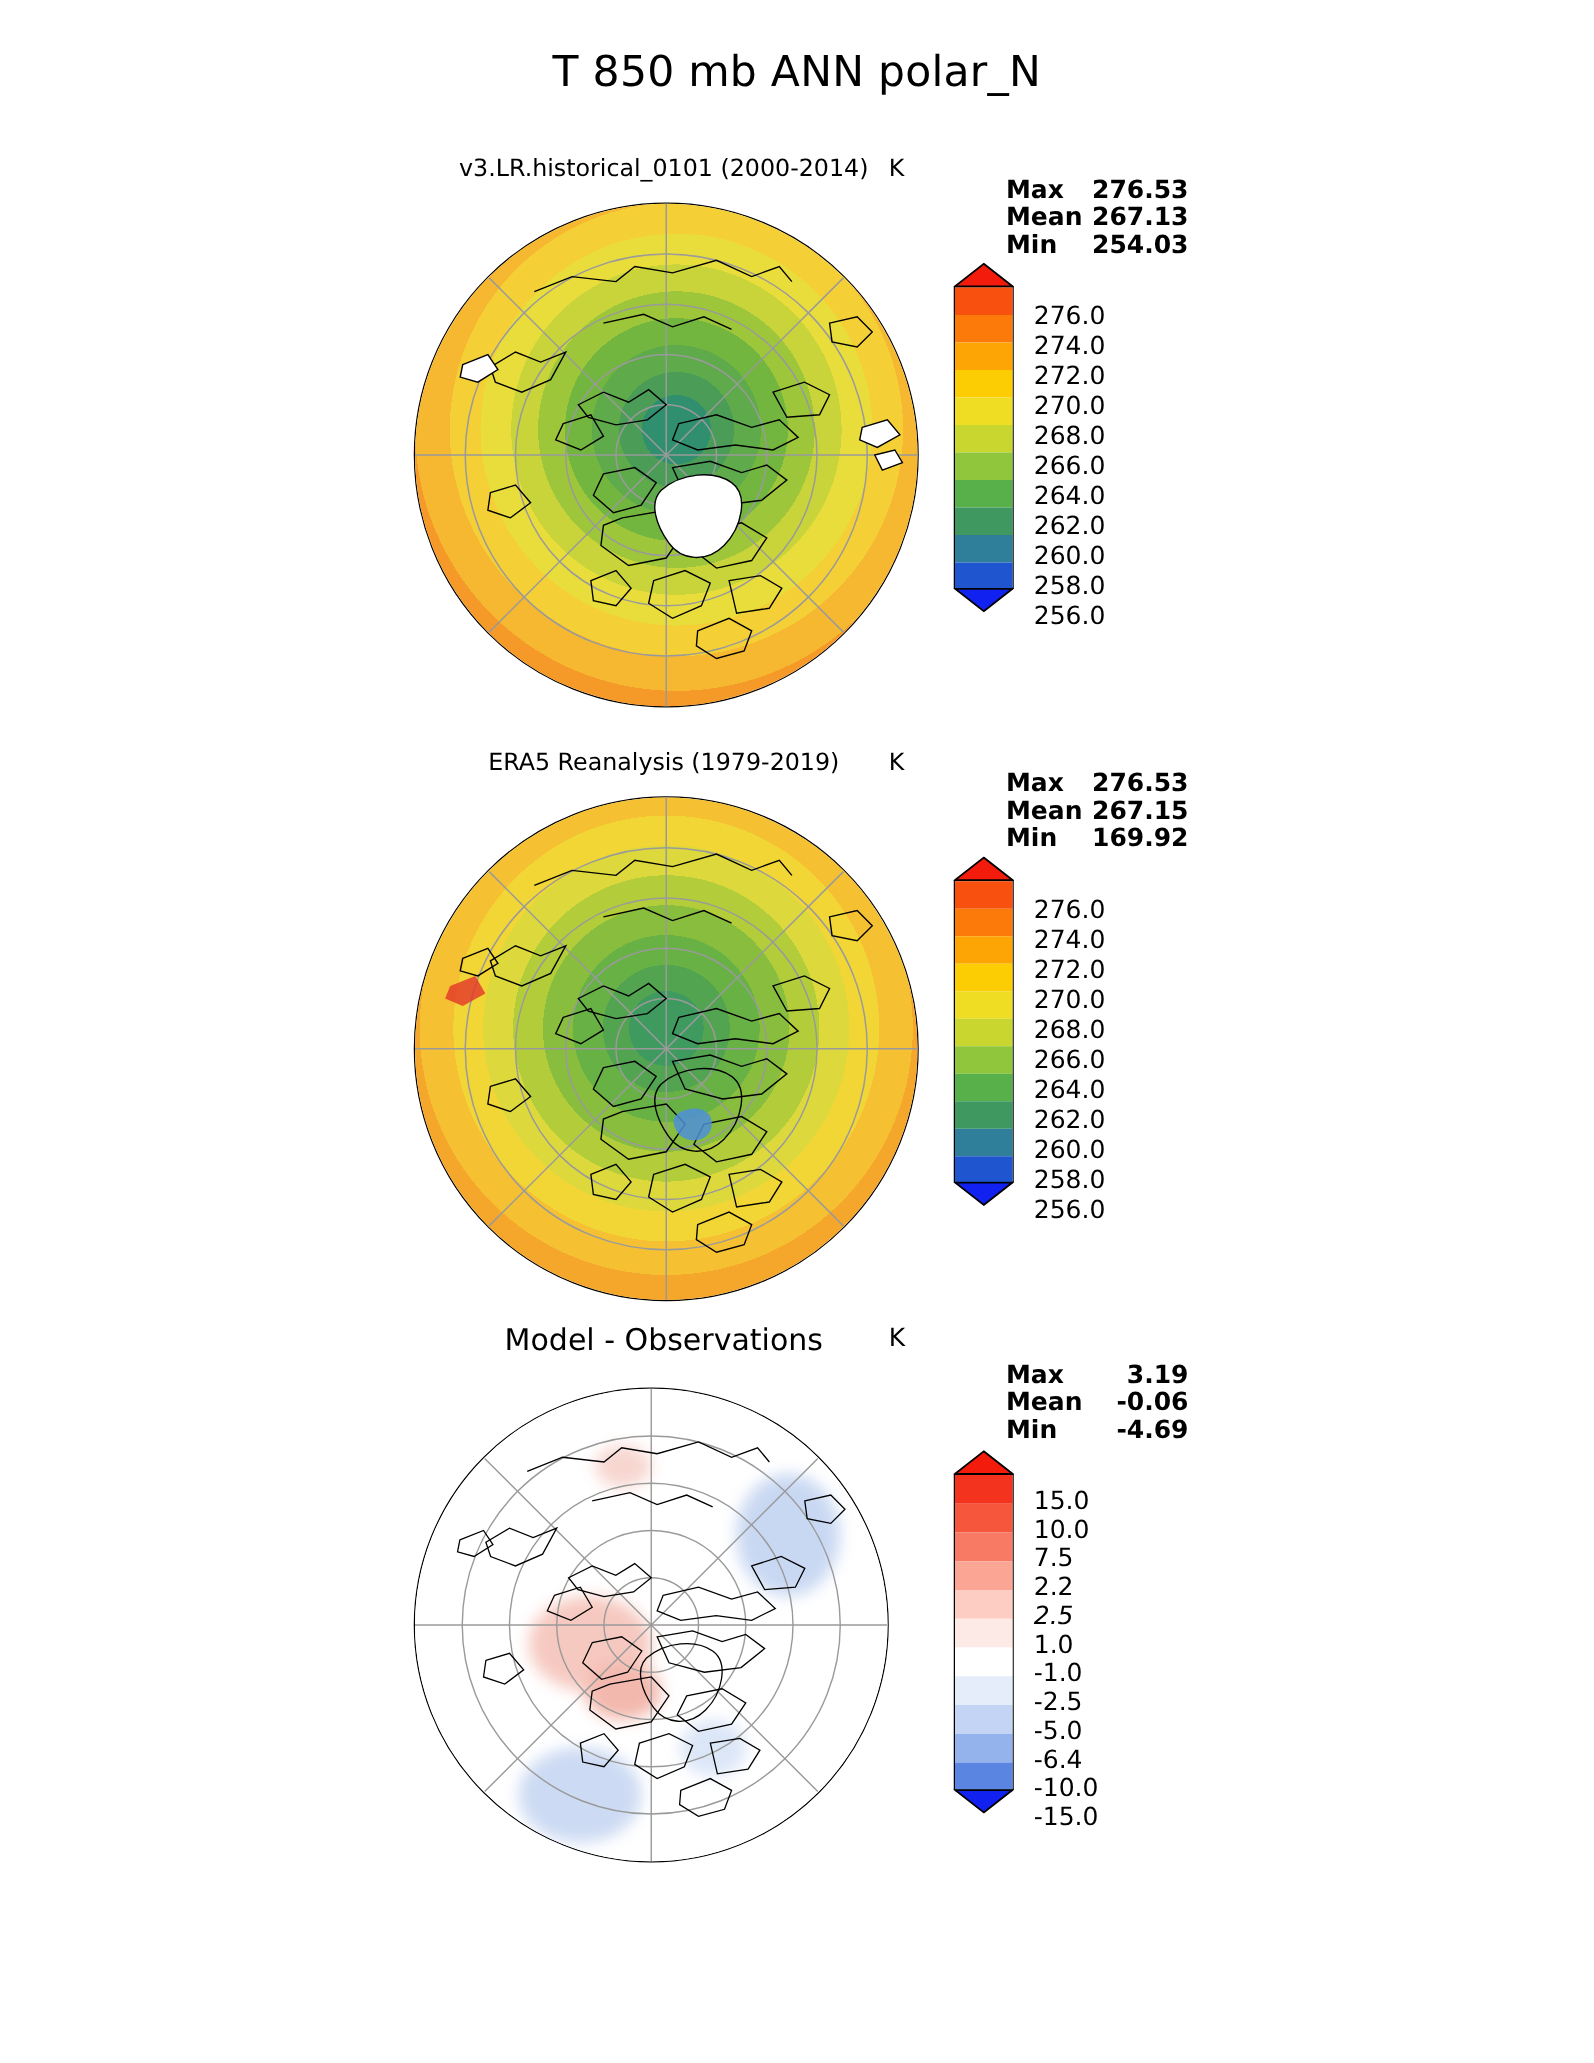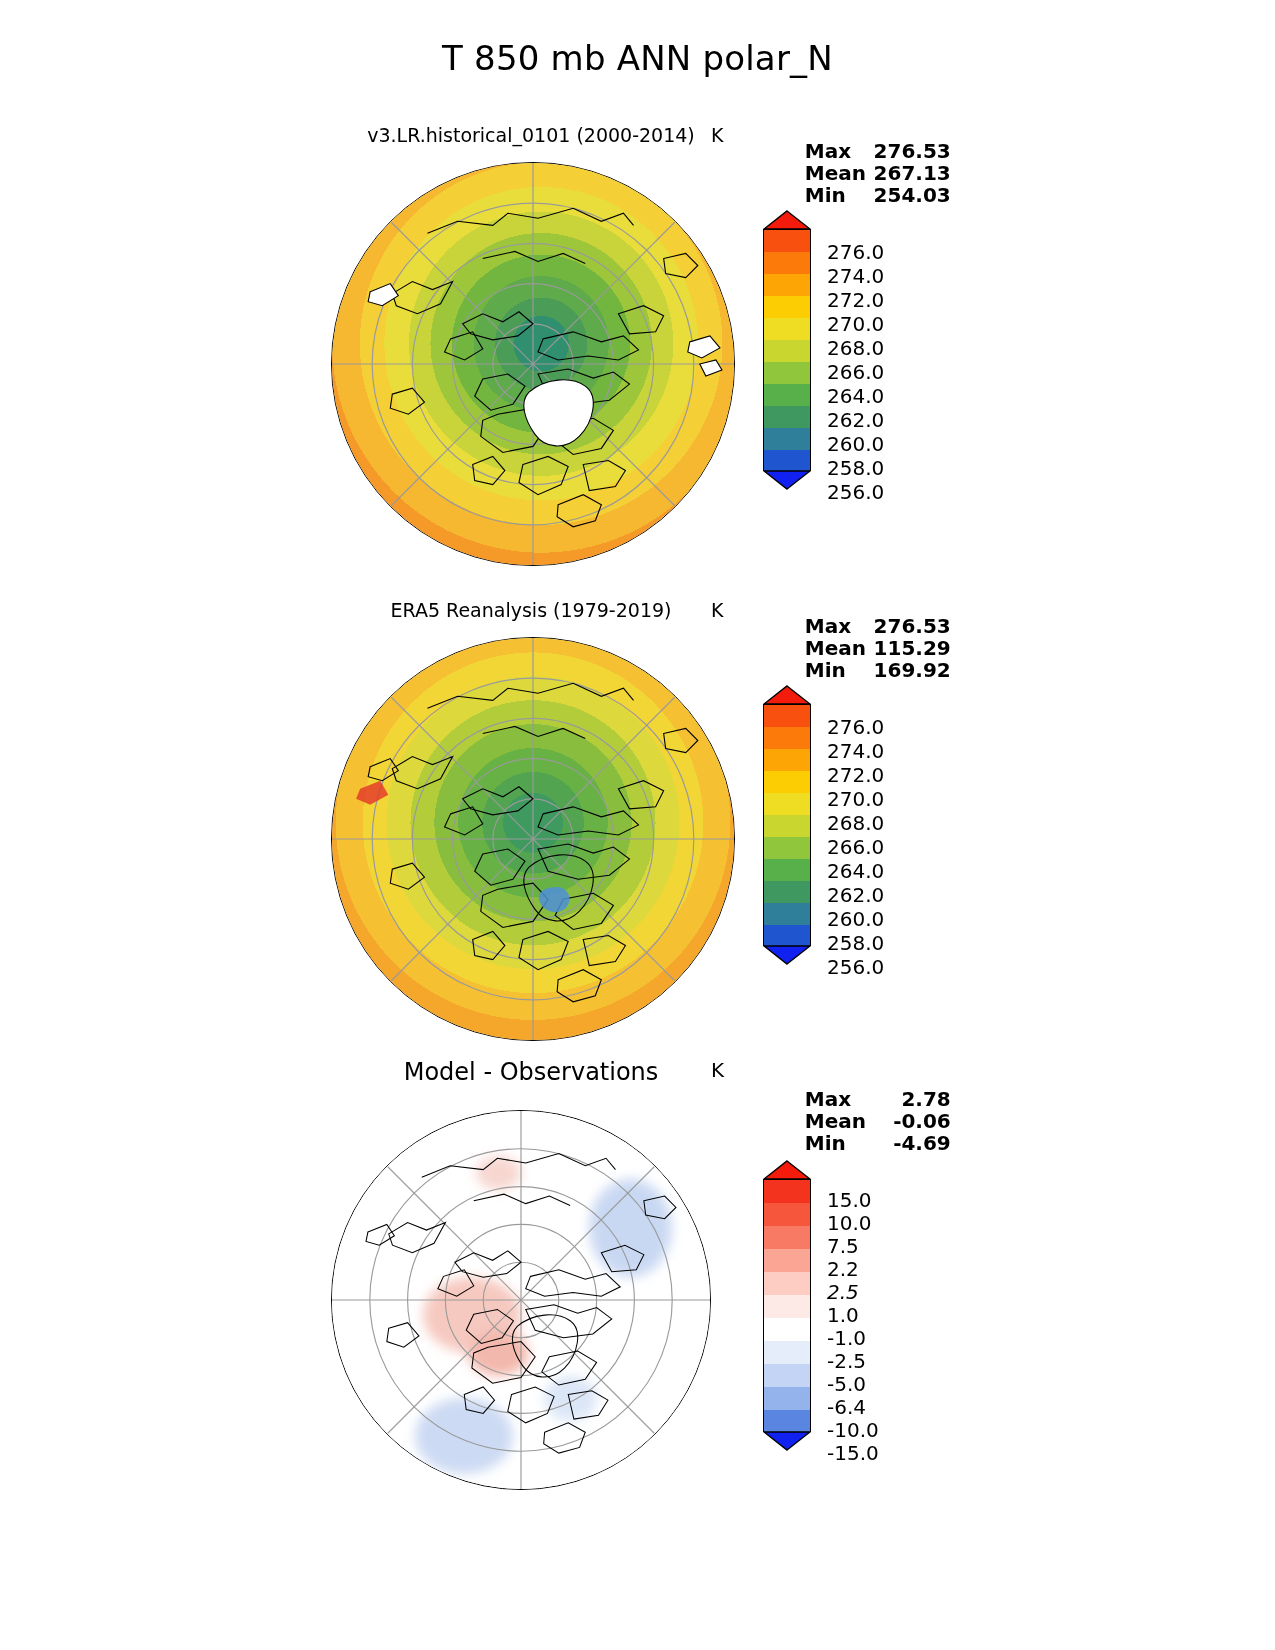--- a/index.html
+++ b/index.html
@@ -286,21 +286,21 @@
 
 <div class="panel panel-2">
   <div class="panel-title">ERA5 Reanalysis (1979-2019)</div>
   <div class="unit-label">K</div>
 
   <div class="stats">
     <span class="row">
       <span class="lbl">Max</span><span class="val">276.53</span>
     </span>
     <span class="row">
-      <span class="lbl">Mean</span><span class="val">115.29</span>
+      <span class="lbl">Mean</span><span class="val">267.15</span>
     </span>
     <span class="row">
       <span class="lbl">Min</span><span class="val">169.92</span>
     </span>
   </div>
 
   <div class="globe-wrap">
     <div class="globe globe-2">
       <div class="fill"></div>
       <svg class="grat" viewBox="0 0 400 400">
@@ -380,21 +380,21 @@
     </div>
   </div>
 </div>
 
 <div class="panel panel-3">
   <div class="panel-title big">Model - Observations</div>
   <div class="unit-label big">K</div>
 
   <div class="stats" style="top:18px;">
     <span class="row">
-      <span class="lbl">Max</span><span class="val">2.78</span>
+      <span class="lbl">Max</span><span class="val">3.19</span>
     </span>
     <span class="row">
       <span class="lbl">Mean</span><span class="val">-0.06</span>
     </span>
     <span class="row">
       <span class="lbl">Min</span><span class="val">-4.69</span>
     </span>
   </div>
 
   <div class="globe-wrap p3">

